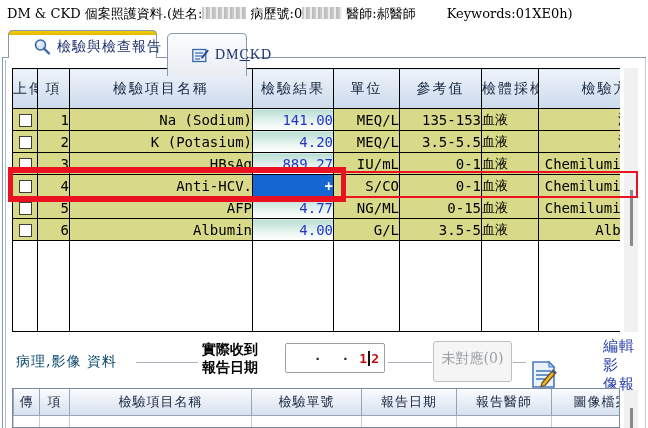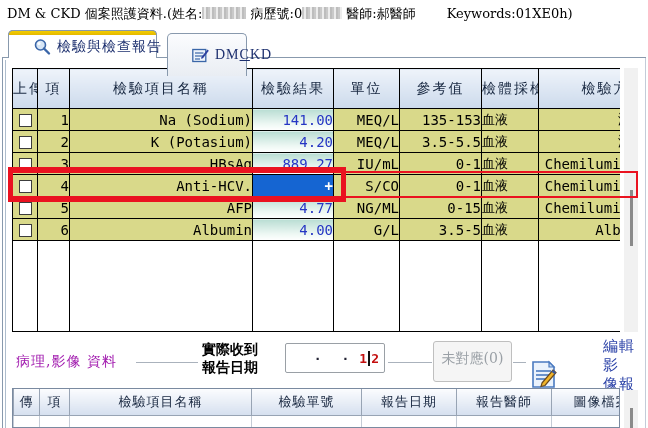--- a/index.html
+++ b/index.html
@@ -53,21 +53,21 @@
   .vsb-top { position:absolute; left:624px; top:68px; width:14px; height:264px; background:#f1f1f1; }
   .vsb-top .thumb { position:absolute; left:6px; top:122px; width:3px; height:56px; background:#8a8a8a; }
   .vsb-bot { position:absolute; left:624px; top:390px; width:14px; height:38px; background:#f1f1f1; }
   .vsb-bot .thumb { position:absolute; left:6px; top:18px; width:3px; height:20px; background:#8a8a8a; }
   
   .red-thick { position:absolute; left:8px; top:167px; width:338px; height:35px;
     border:5px solid #ea1220; z-index:20; pointer-events:none; }
   .red-thin  { position:absolute; left:10px; top:171px; width:628px; height:27px;
     border:2px solid #ea1220; z-index:19; pointer-events:none; }
   
-  .grp-label { position:absolute; left:16px; top:353px; font-size:14px; color:#a21caf; letter-spacing:1px; }
+  .grp-label { position:absolute; left:16px; top:353px; font-size:14px; color:#0c4a6e; letter-spacing:1px; }
   .hline { position:absolute; top:362px; height:1px; background:#aab2bc; }
   .hl1 { left:136px; width:62px; } .hl2 { left:388px; width:44px; } .hl3 { left:513px; width:13px; }
   .date-label { position:absolute; left:202px; top:340px; font-size:14px; font-weight:bold; color:#000; line-height:18px; }
   .date-field { position:absolute; left:285px; top:343px; width:100px; height:30px; background:#fff;
     border:1px solid #9aa0a6; border-radius:2px; display:flex; align-items:center; justify-content:flex-end;
     padding-right:5px; font-family:"DejaVu Sans Mono", monospace; font-size:13px; }
   .date-field .dot { color:#223; margin:0 10px; font-weight:bold; }
   .date-field .dgt { color:#c40f0f; font-weight:bold; }
   .caret { display:inline-block; width:2px; height:15px; background:#111; margin:0 1px; }
   .btn-unmatched { position:absolute; left:433px; top:341px; width:79px; height:41px;

